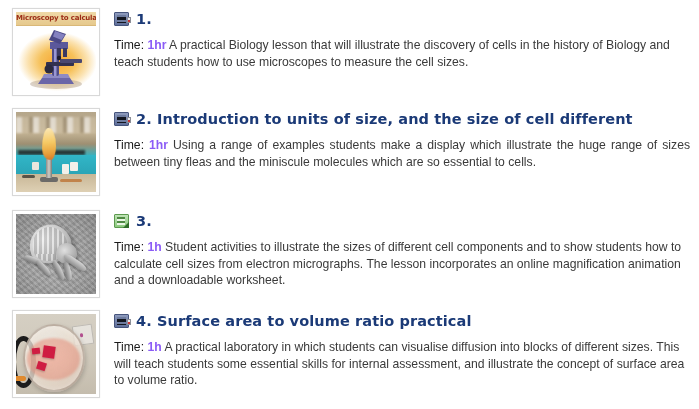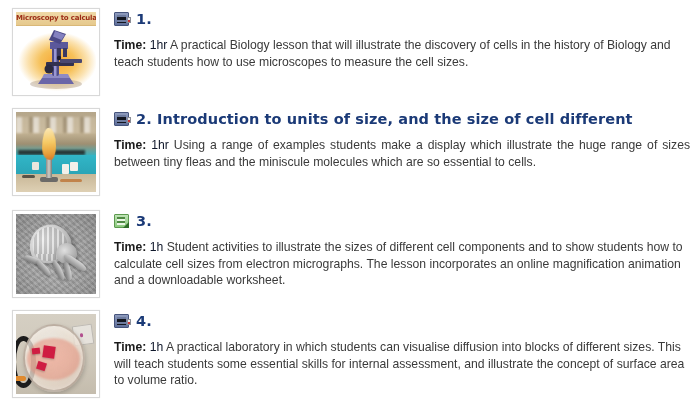--- a/index.html
+++ b/index.html
@@ -315,26 +315,26 @@
 
   .lesson-desc {
     margin: 0;
     font-family: "Liberation Sans", sans-serif;
     font-size: 12.2px;
     line-height: 16.5px;
     color: #3a3a3a;
   }
   .lesson-desc.justify { text-align: justify; }
   .time-label {
+    font-weight: normal;
+    color: #1a1a1a;
+  }
+  .time-value {
     font-weight: bold;
-    color: #1a1a1a;
-  }
-  .time-value {
-    font-weight: normal;
-    color: #0f172a;
+    color: #8b5cf6;
   }
 </style>
 </head>
 <body>
 
 <ul class="lesson-list">
 
   <li class="lesson-item item-1">
     <div class="thumb-cell">
       <div class="thumb-frame">
@@ -446,20 +446,21 @@
           <div class="block bk1"></div>
           <div class="block bk2"></div>
           <div class="block bk3"></div>
         </div>
       </div>
     </div>
     <div class="content-cell">
       <h3 class="lesson-title">
         <span class="title-icon icon-slides"></span>
         <span>4.</span>&nbsp;
+        <span>Surface area to volume ratio practical</span>
       </h3>
       <p class="lesson-desc">
         <span class="time-label">Time:</span>
         <span class="time-value"> 1h</span>
         <span> A practical laboratory in which students can visualise diffusion into blocks of different sizes. This will teach students some essential skills for internal assessment, and illustrate the concept of surface area to volume ratio.</span>
       </p>
     </div>
   </li>
 
 </ul>

